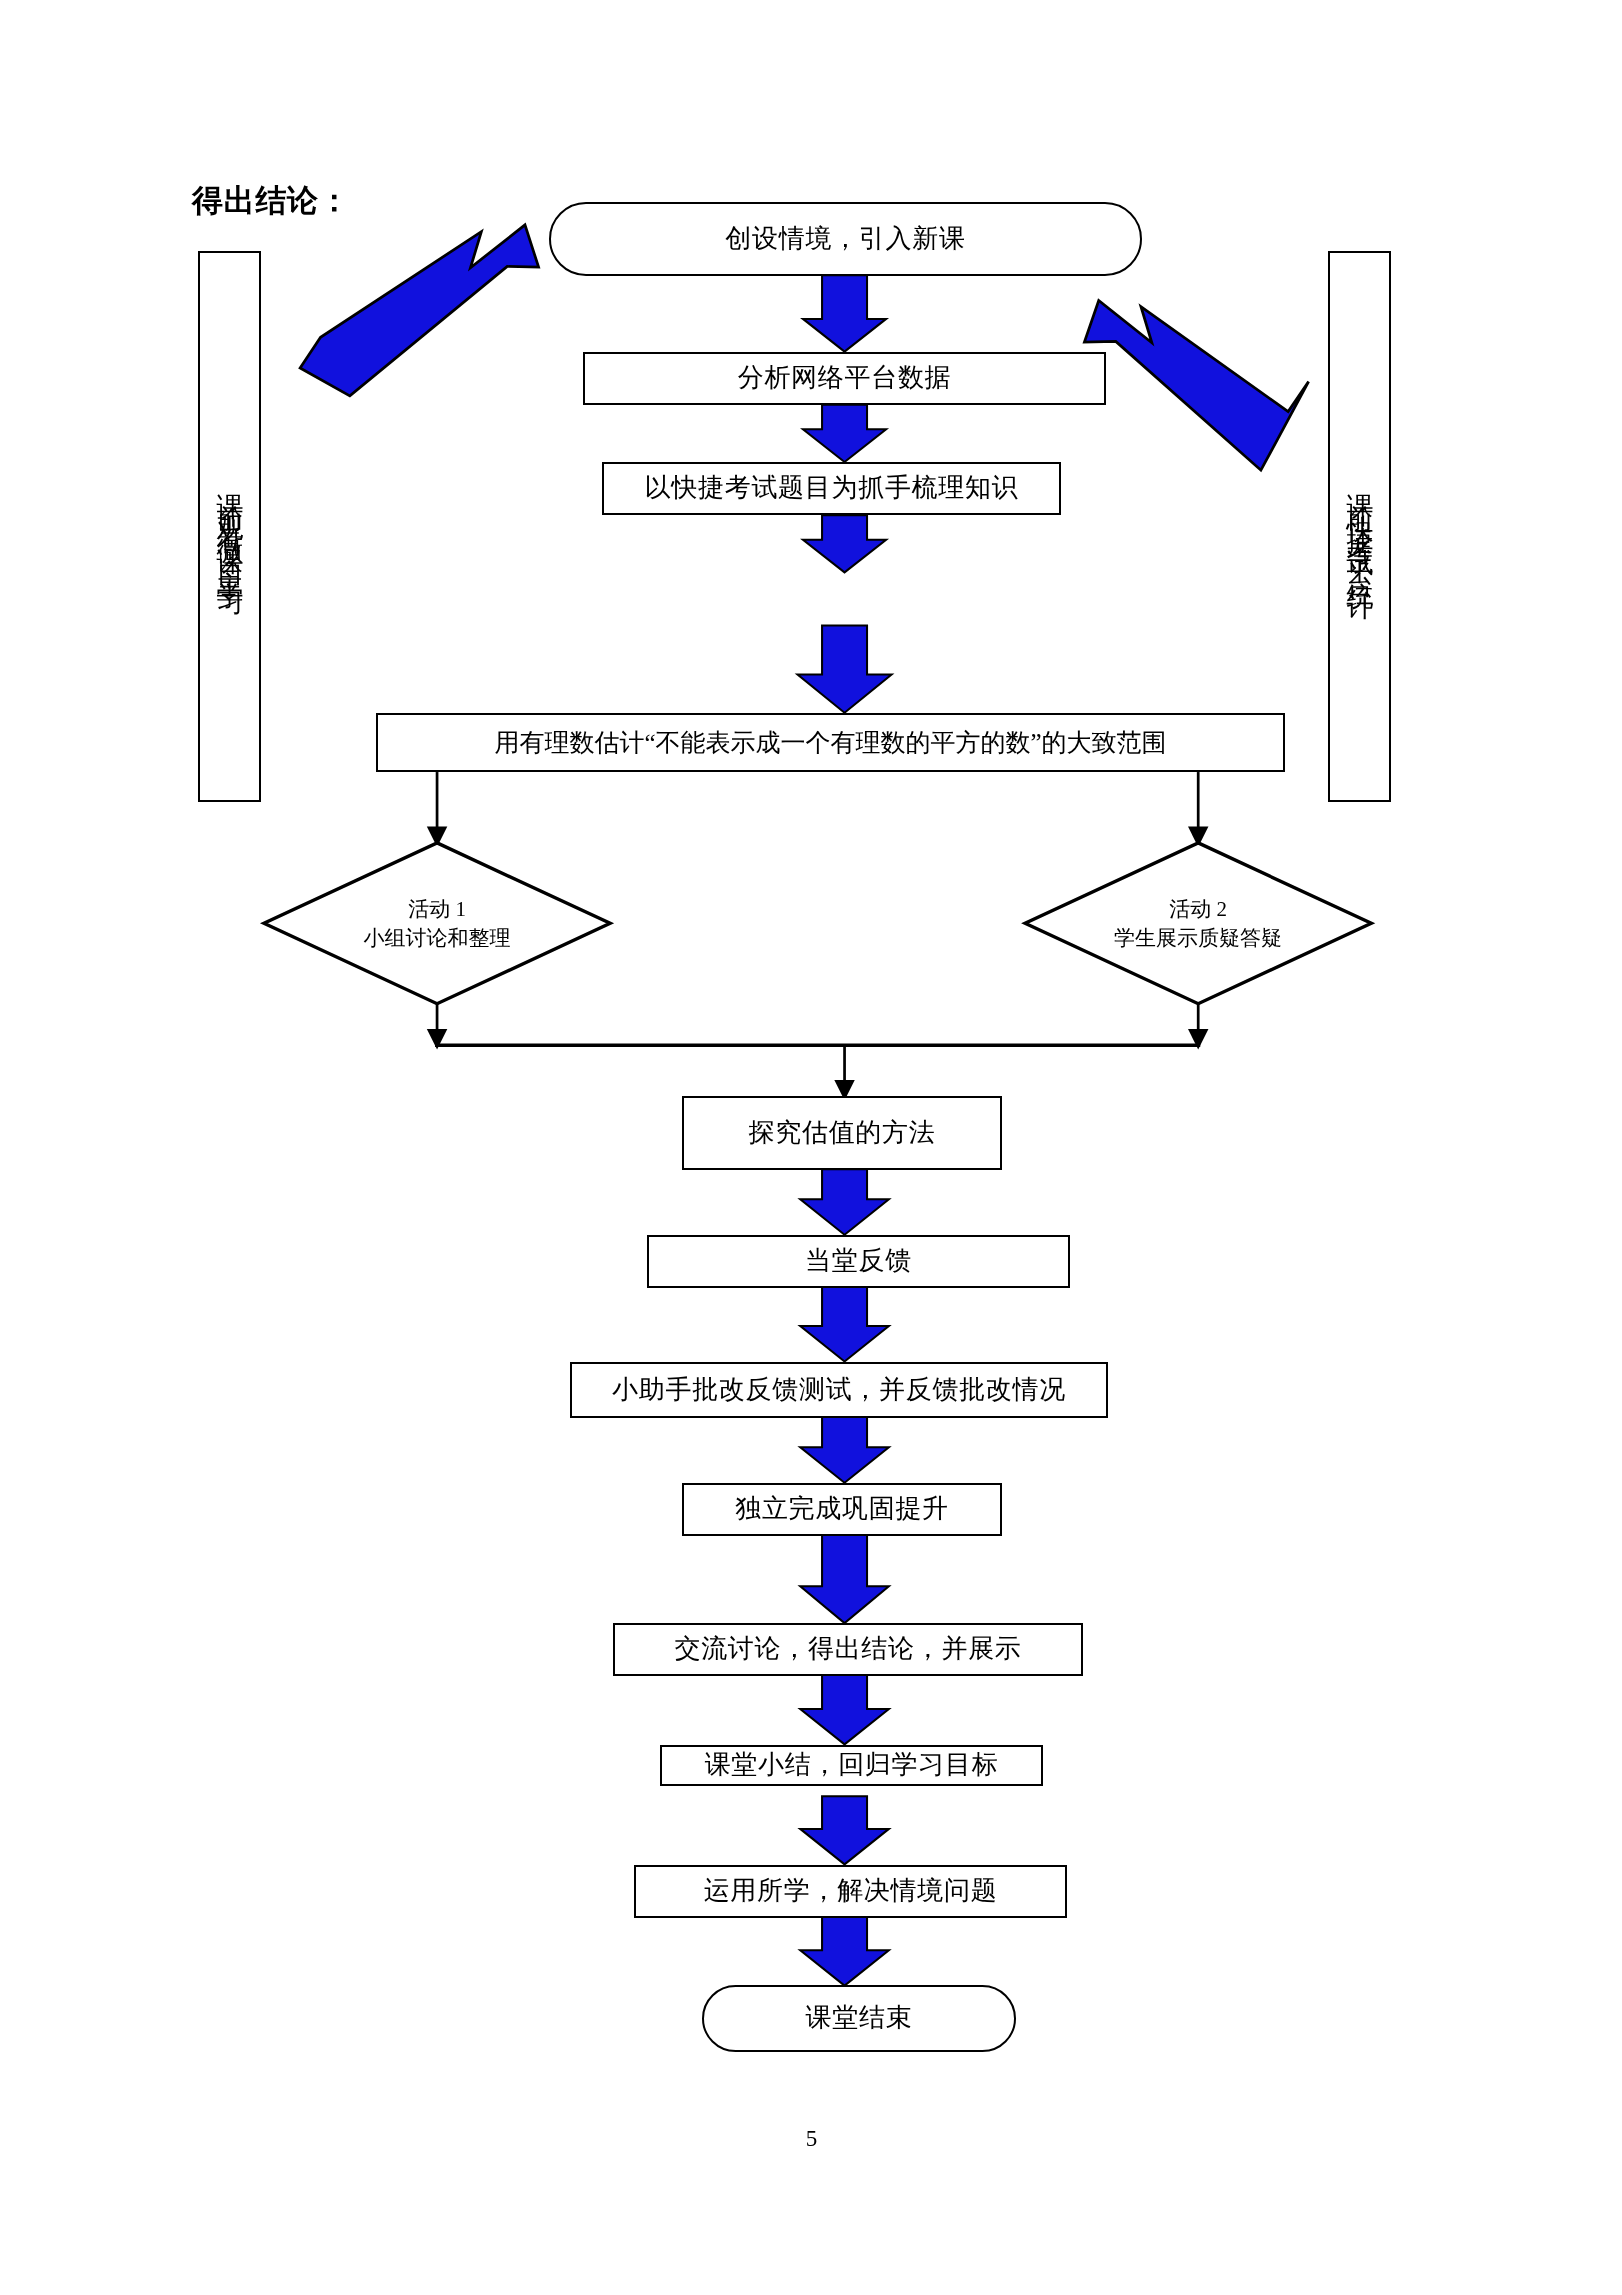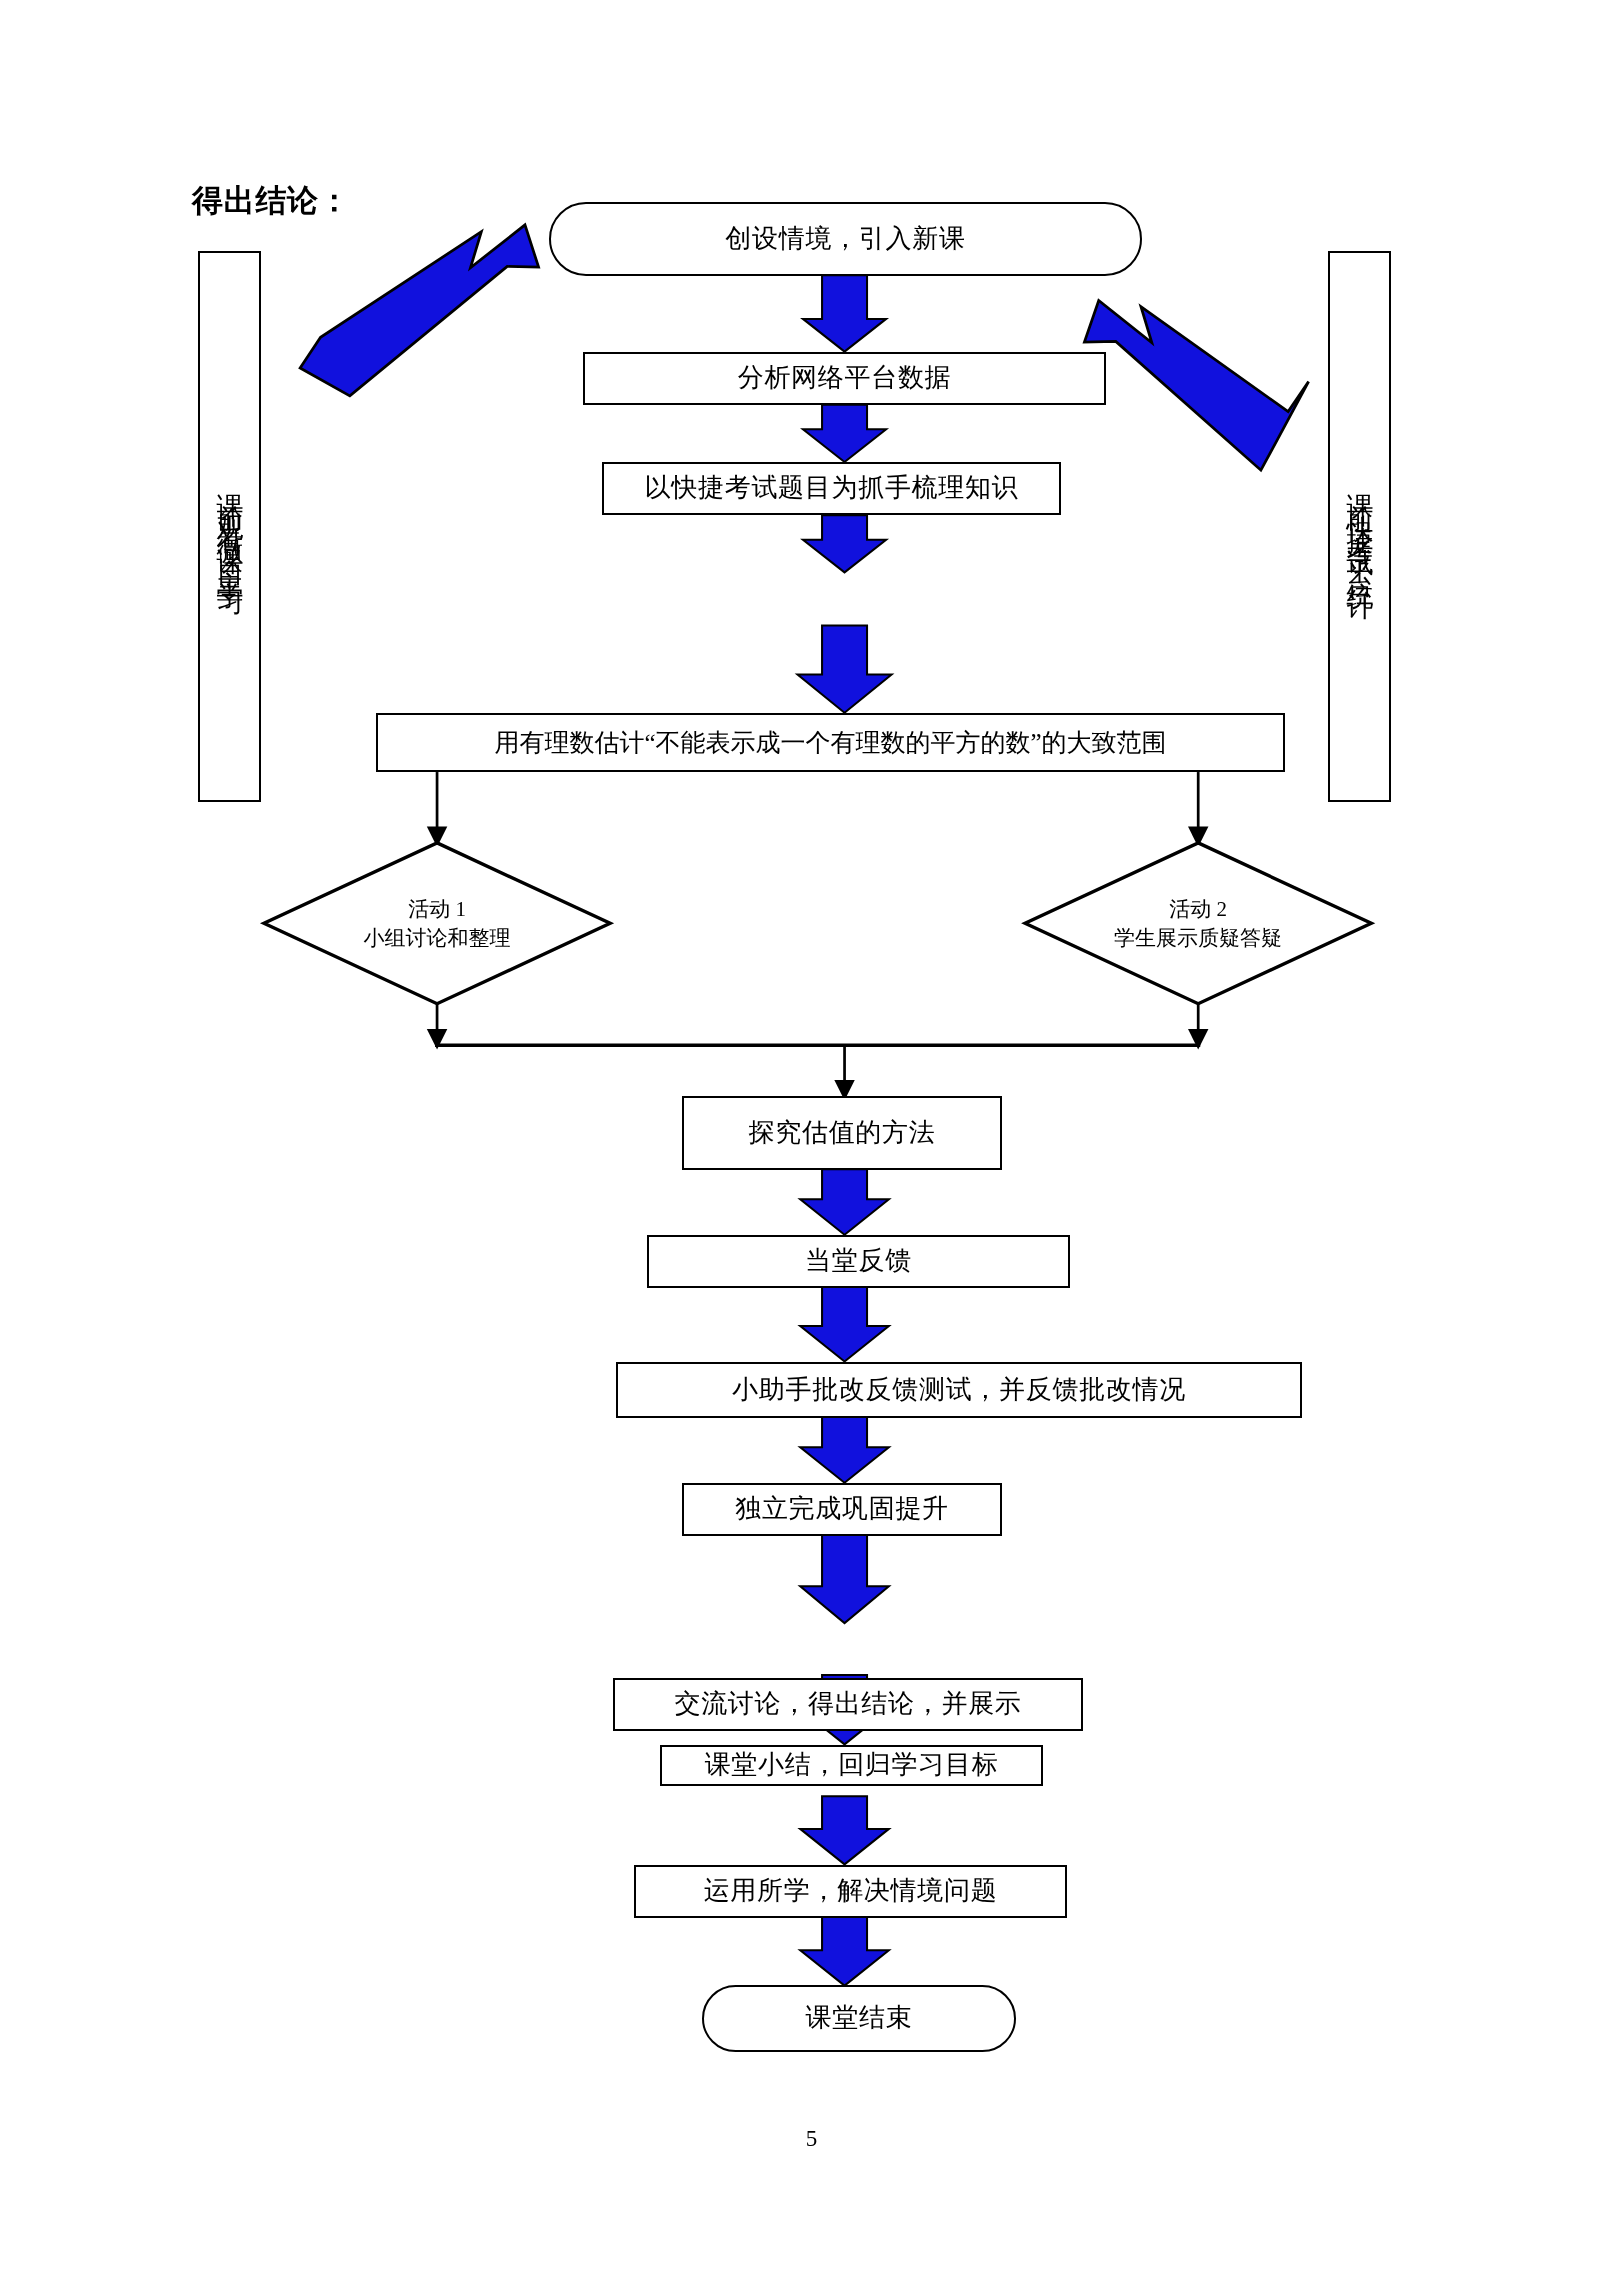--- a/index.html
+++ b/index.html
@@ -245,29 +245,29 @@
   </div>
 
   <div class="node" style="left:682px; top:1096px; width:320px; height:74px;">
     <span class="node-label">探究估值的方法</span>
   </div>
 
   <div class="node" style="left:647px; top:1235px; width:423px; height:53px;">
     <span class="node-label">当堂反馈</span>
   </div>
 
-  <div class="node" style="left:570px; top:1362px; width:686px; height:56px;margin-left:46px;">
+  <div class="node" style="left:570px; top:1362px; width:538px; height:56px;">
     <span class="node-label">小助手批改反馈测试，并反馈批改情况</span>
   </div>
 
   <div class="node" style="left:682px; top:1483px; width:320px; height:53px;">
     <span class="node-label">独立完成巩固提升</span>
   </div>
 
-  <div class="node" style="left:613px; top:1678px; width:470px; height:53px;">
+  <div class="node" style="left:613px; top:1623px; width:470px; height:53px;">
     <span class="node-label">交流讨论，得出结论，并展示</span>
   </div>
 
   <div class="node" style="left:660px; top:1745px; width:383px; height:41px;">
     <span class="node-label">课堂小结，回归学习目标</span>
   </div>
 
   <div class="node" style="left:634px; top:1865px; width:433px; height:53px;">
     <span class="node-label">运用所学，解决情境问题</span>
   </div>

